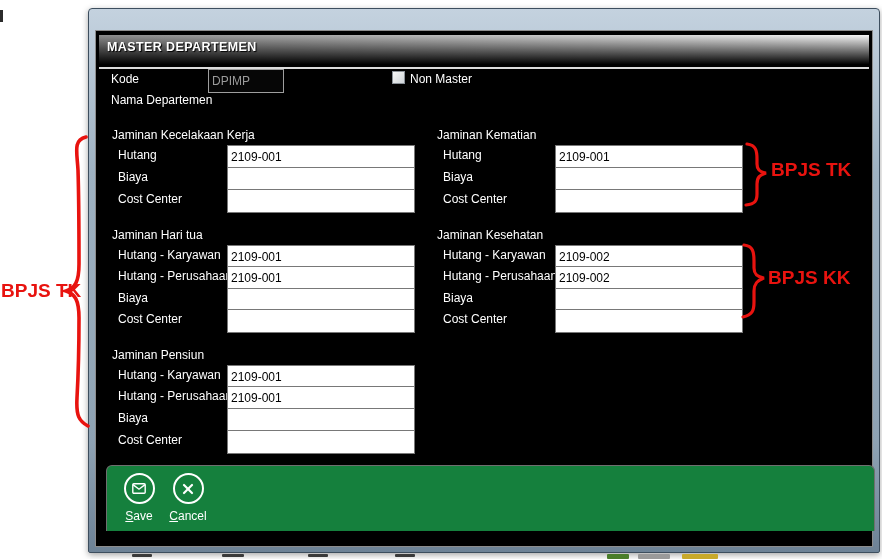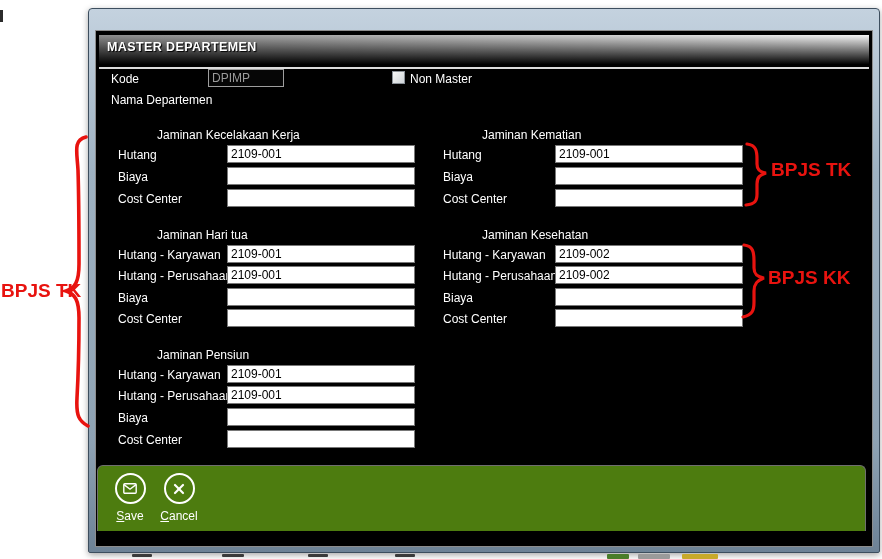--- a/index.html
+++ b/index.html
@@ -28,35 +28,35 @@
   }
   .dlg-header{
     position:absolute;left:3px;top:4px;right:3px;height:34px;
     background:linear-gradient(to bottom,rgba(0,0,0,0) 0%,#000 92%),linear-gradient(to right,#8d8d8d,#f5f5f5);
     border-bottom:2px solid #dcdcdc;
     color:#fff;font-weight:bold;font-size:12.5px;letter-spacing:.4px;
     line-height:24px;padding-left:8px;text-shadow:1px 1px 1px #000;
     box-sizing:border-box;
   }
   .lbl{position:absolute;color:#fff;font-size:12px;line-height:14px;white-space:nowrap;}
-  .sec-title{position:absolute;color:#fff;font-size:12px;line-height:14px;white-space:nowrap;margin-left:45px;}
+  .sec-title{position:absolute;color:#fff;font-size:12px;line-height:14px;white-space:nowrap;}
   .inp{
-    position:absolute;height:18px;width:188px;box-sizing:border-box;
+    position:absolute;height:24px;width:188px;box-sizing:border-box;
     background:#fff;border:1px solid #787878;color:#000;
     font-family:"Liberation Sans",sans-serif;font-size:12px;padding:0 3px;outline:none;
   }
   .inp:disabled{background:#060606;color:#9b9b9b;border:1px solid #9e9e9e;}
   .checkbox{
     position:absolute;width:13px;height:13px;box-sizing:border-box;
     background:linear-gradient(135deg,#f8f8f8,#cfd4d8);border:1px solid #8a9097;
   }
   
   .btn-panel{
-    position:absolute;left:1px;top:434px;width:767px;height:65px;
-    background:#4d7c0f;border:1px solid #6f6f6f;border-bottom:none;
+    position:absolute;left:10px;top:434px;width:767px;height:65px;
+    background:#15803d;border:1px solid #6f6f6f;border-bottom:none;
     border-radius:6px 6px 0 0;
   }
   .tool-btn{position:absolute;top:7px;background:transparent;border:none;padding:0;cursor:pointer;text-align:center;}
   .tool-circle{
     width:27px;height:27px;border:2px solid #fff;border-radius:50%;
     display:flex;align-items:center;justify-content:center;margin:0 auto;
   }
   .tool-label{color:#fff;font-size:12px;margin-top:5px;font-family:"Liberation Sans",sans-serif;}
   .accel{text-decoration:underline;}
   .footer{

